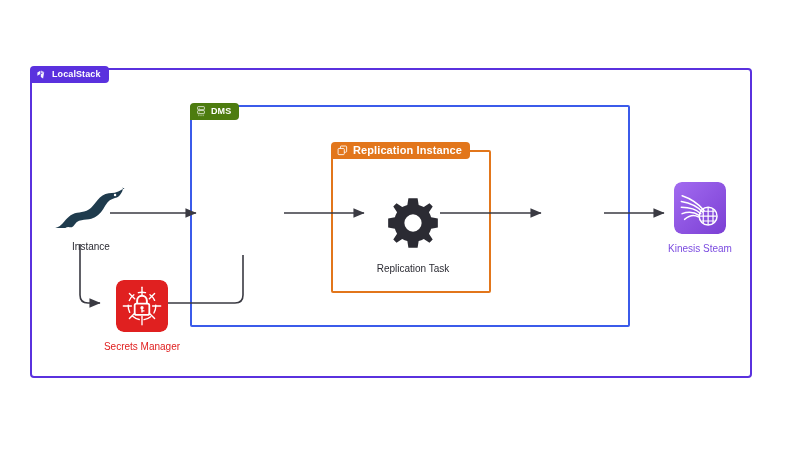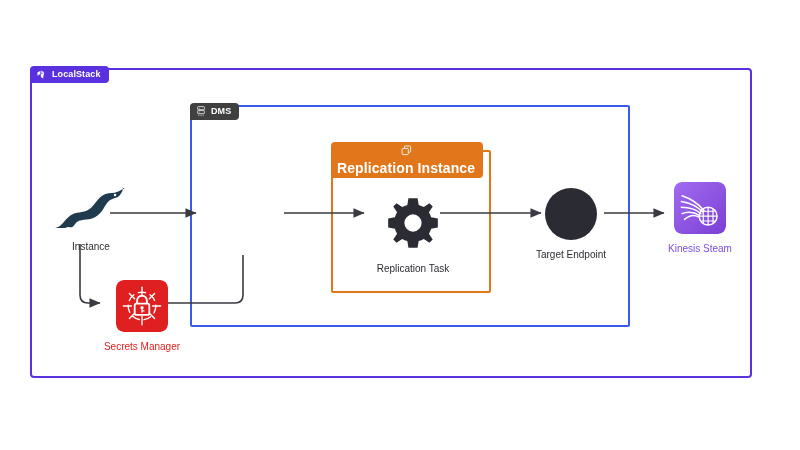--- a/index.html
+++ b/index.html
@@ -27,22 +27,22 @@
   }
 
   
   .badge{
     position:absolute;display:flex;align-items:center;gap:5px;
     padding:3px 8px 3px 6px;border-radius:4px 4px 4px 0;
     color:#ffffff;font-size:9px;font-weight:600;letter-spacing:.1px;
     white-space:nowrap;line-height:1;
   }
   #localstack-badge{left:30px;top:66px;background:#5A31DE;border-radius:4px 4px 4px 0;}
-  #dms-badge{left:190px;top:103px;background:#404040;}
-  #ri-badge{left:331px;top:142px;background:#E2761B;font-size:14px;flex-direction:column;}
+  #dms-badge{left:190px;top:103px;background:#4d7c0f;}
+  #ri-badge{left:331px;top:142px;background:#E2761B;font-size:11px;}
 
   .badge svg{display:block;}
 
   
   .node{position:absolute;display:flex;flex-direction:column;align-items:center;}
   .node-label{
     margin-top:9px;font-size:10px;color:#2b2b33;white-space:nowrap;
     text-align:center;line-height:1.1;
   }
   .node-label.red{color:#E02020;}
@@ -157,24 +157,20 @@
   <div class="node" id="replication-task">
     <span>
       <svg width="54" height="54" viewBox="0 0 100 100">
         <path d="M50 4 L58.5 4 L60.5 16.5 A35.5 35.5 0 0 1 70 20.5 L80.5 13.5 L86.5 19.5 L79.5 30 A35.5 35.5 0 0 1 83.5 39.5 L96 41.5 L96 58.5 L83.5 60.5 A35.5 35.5 0 0 1 79.5 70 L86.5 80.5 L80.5 86.5 L70 79.5 A35.5 35.5 0 0 1 60.5 83.5 L58.5 96 L41.5 96 L39.5 83.5 A35.5 35.5 0 0 1 30 79.5 L19.5 86.5 L13.5 80.5 L20.5 70 A35.5 35.5 0 0 1 16.5 60.5 L4 58.5 L4 41.5 L16.5 39.5 A35.5 35.5 0 0 1 20.5 30 L13.5 19.5 L19.5 13.5 L30 20.5 A35.5 35.5 0 0 1 39.5 16.5 L41.5 4 Z" fill="#2B2B33"></path>
         <circle cx="50" cy="50" r="16" fill="#ffffff"></circle>
       </svg>
     </span>
     <div class="node-label">Replication Task</div>
   </div>
 
-  <div class="node" id="target-endpoint">
-    <div class="circle"></div>
-    <div class="node-label">Target Endpoint</div>
-  </div>
 
   <div class="node" id="kinesis">
     <span>
       <svg class="sq-icon" width="52" height="52" viewBox="0 0 64 64">
         <rect x="0" y="0" width="64" height="64" rx="9" fill="url(#kinGrad)"></rect>
         <g fill="none" stroke="#ffffff" stroke-width="1.8" stroke-linecap="round">
           <path d="M10 17 C22 21 30 27 37 35"></path>
           <path d="M9 24 C21 26 29 30 35 37"></path>
           <path d="M9 31 C19 31 27 33 33 39"></path>
           <path d="M10 39 C18 36 25 37 31 41"></path>

